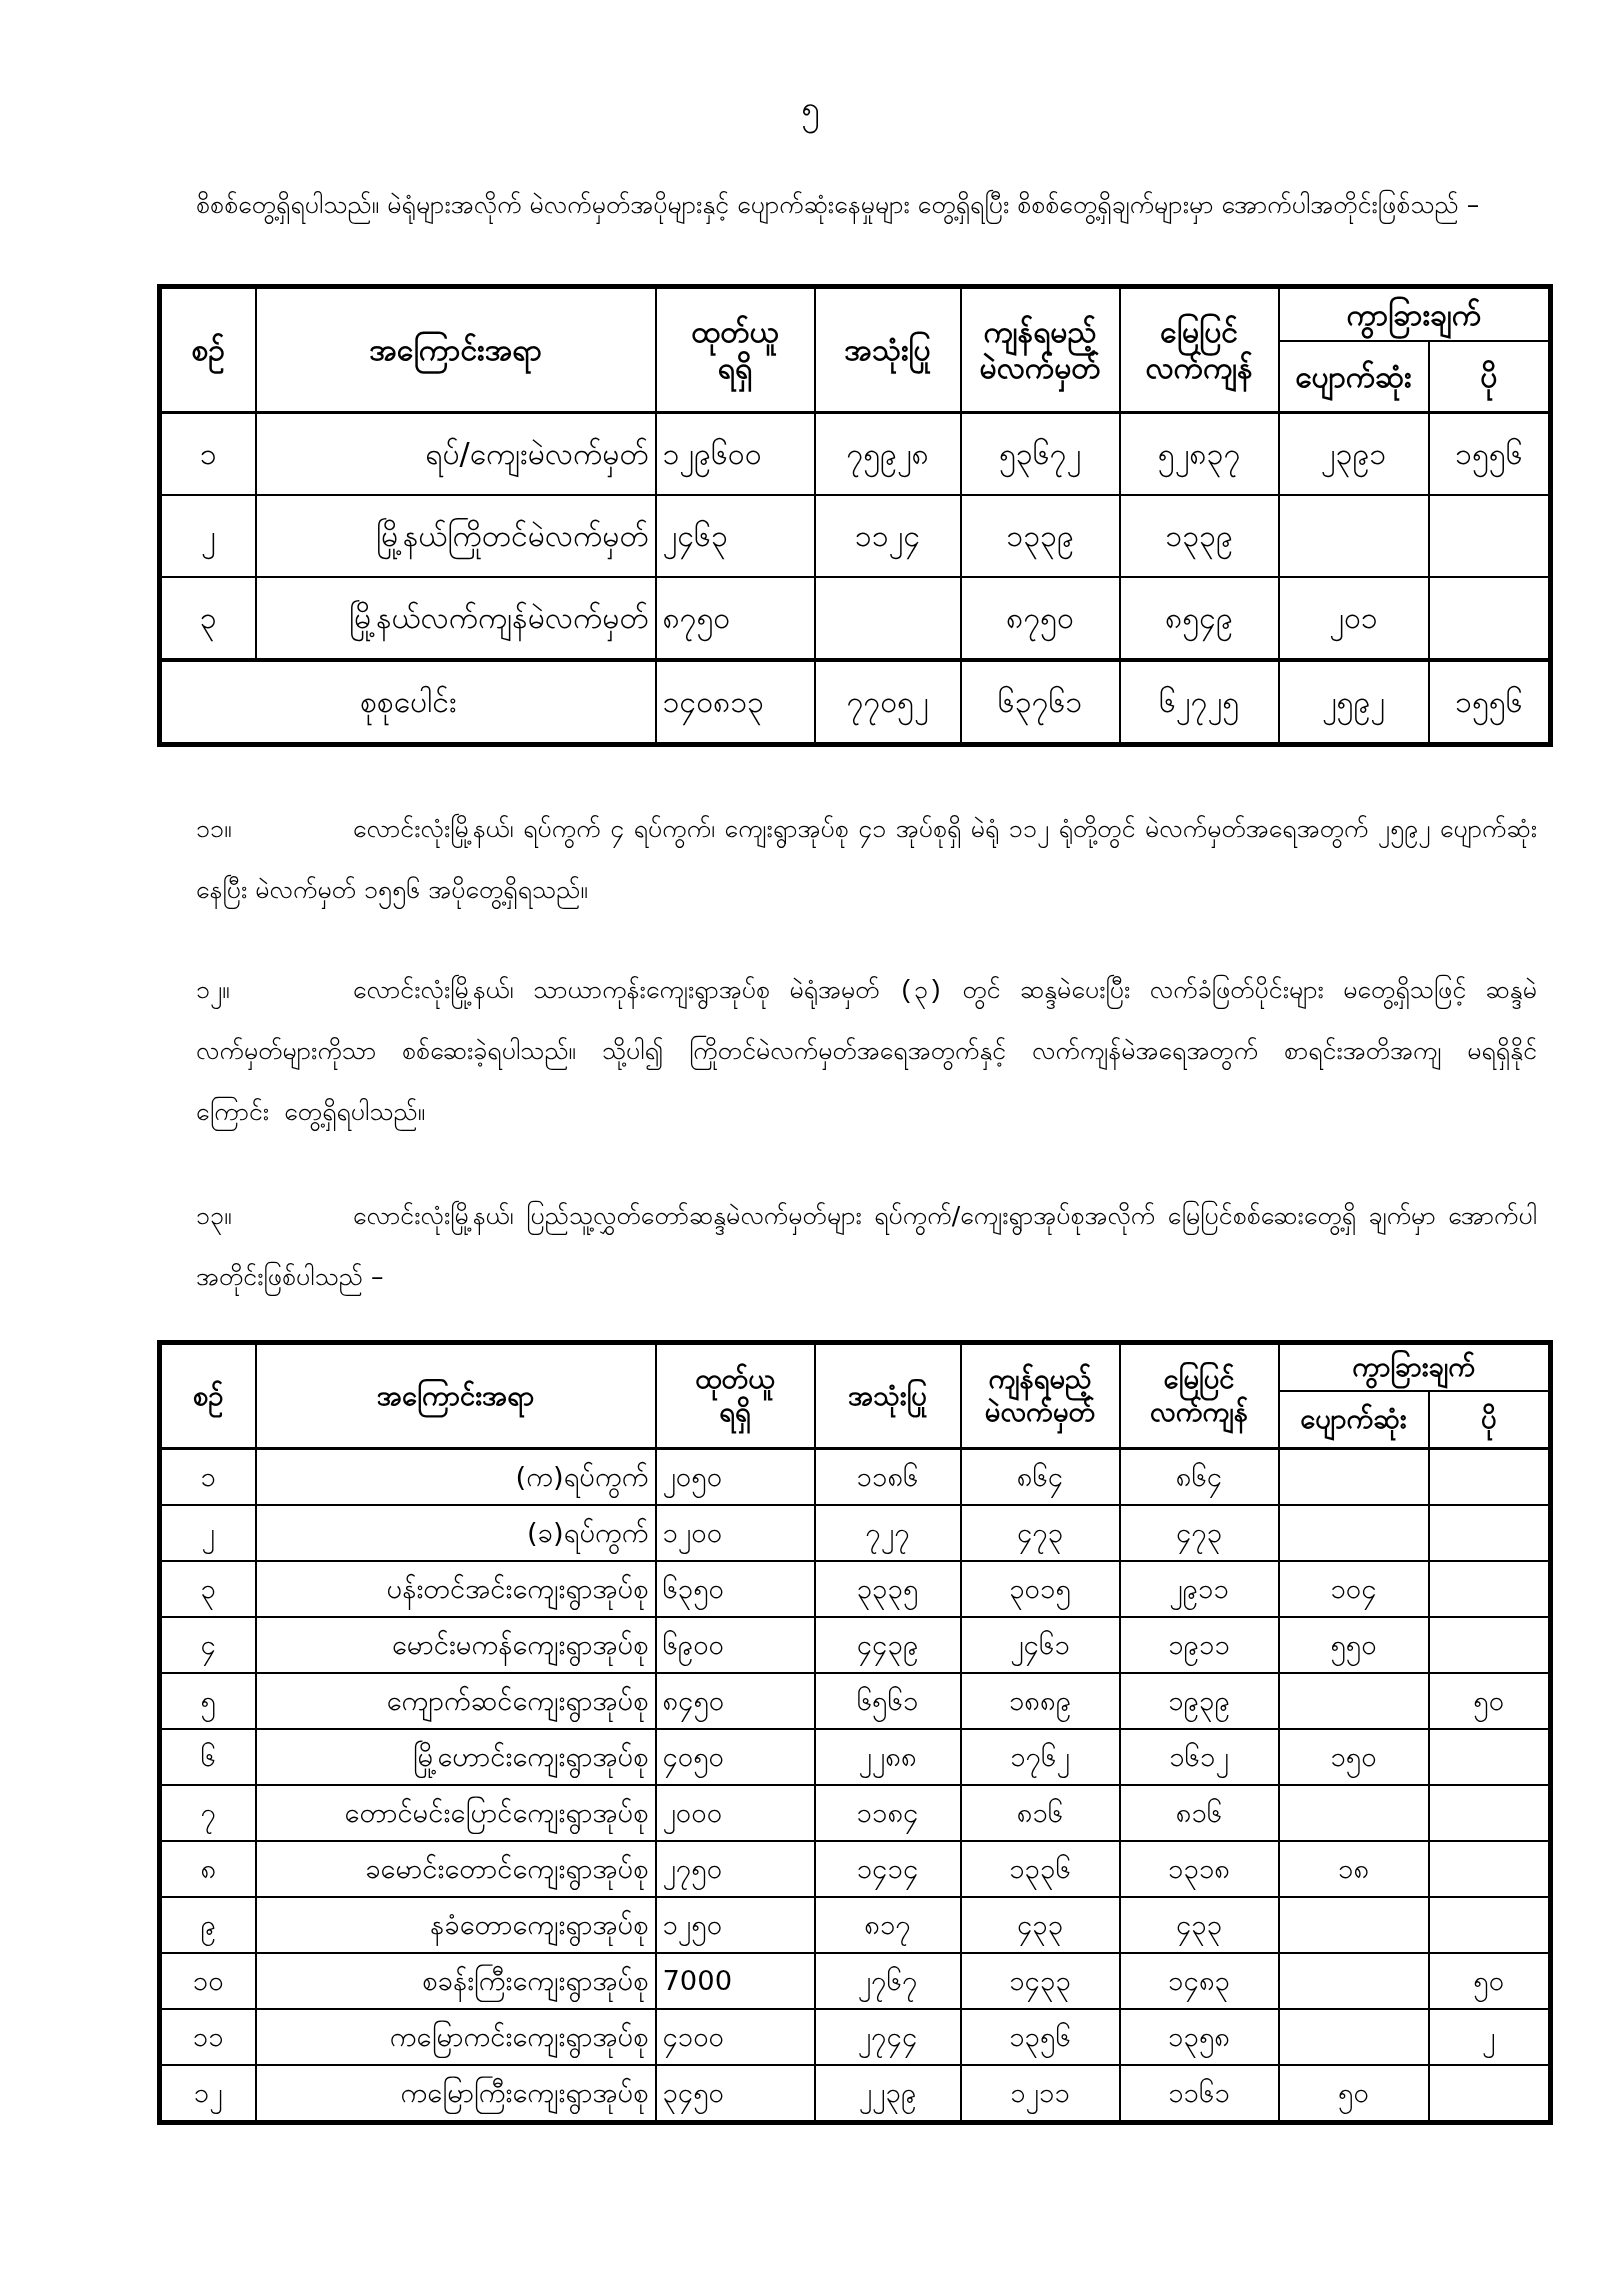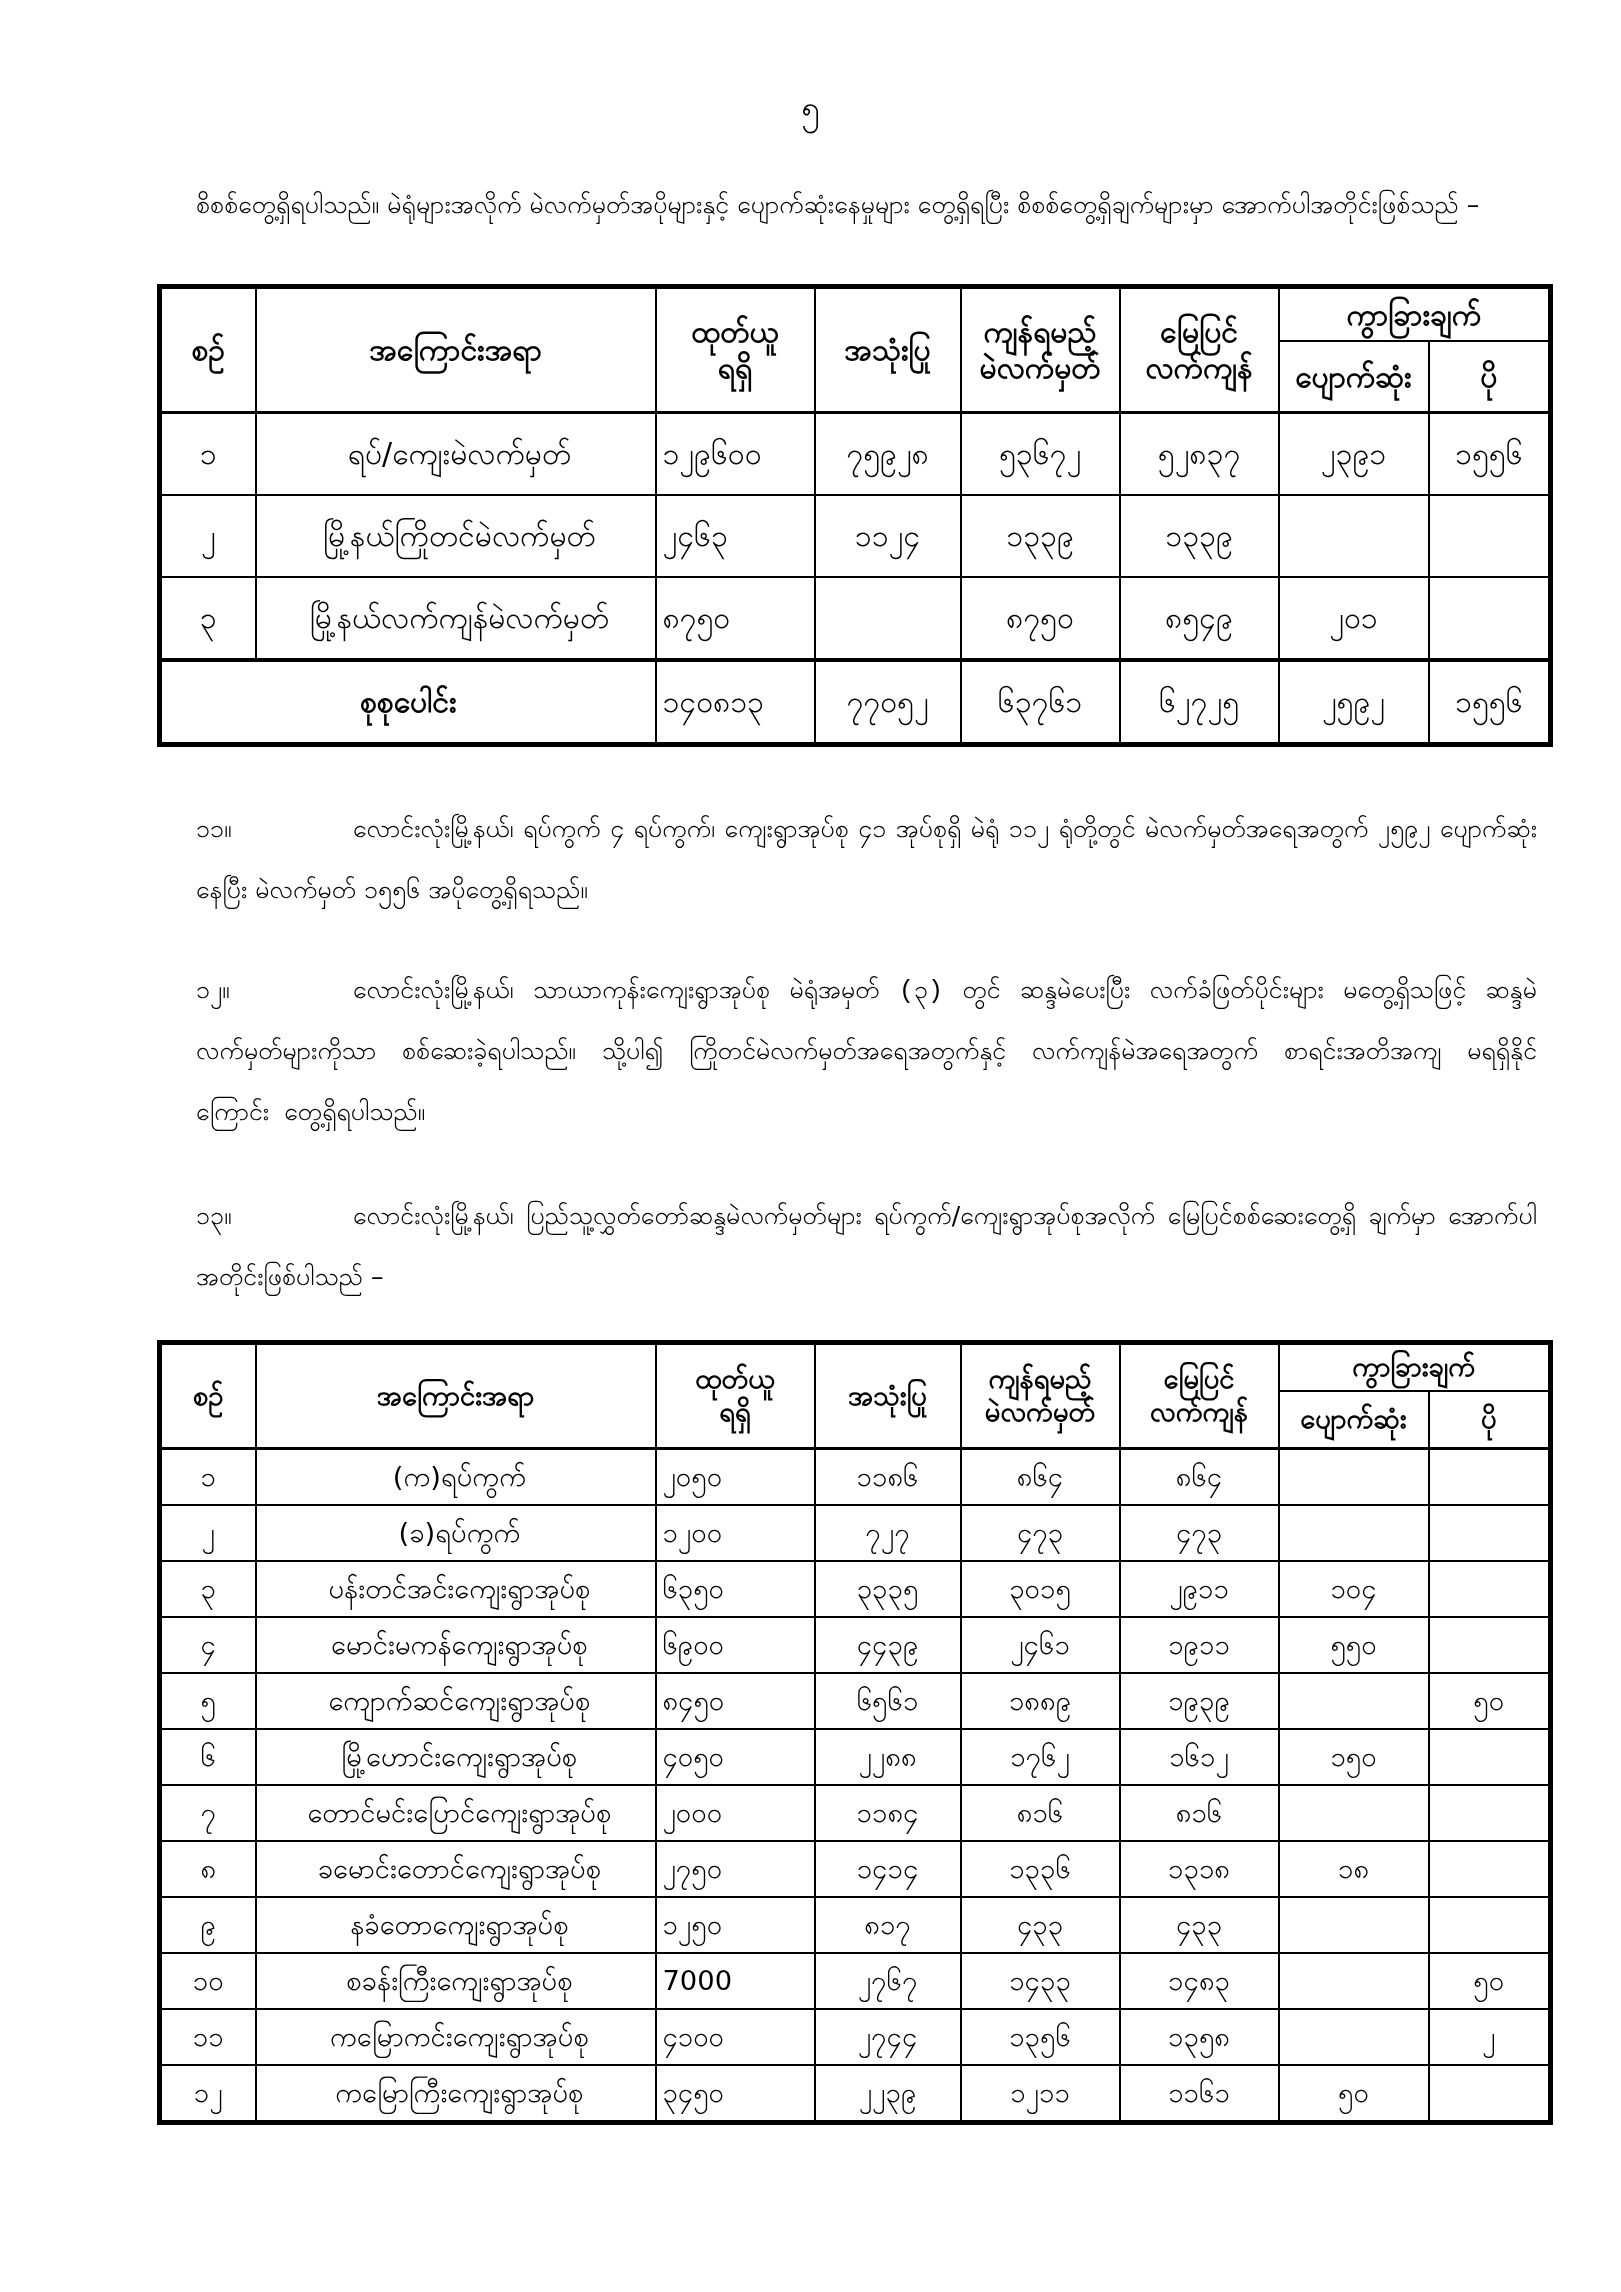--- a/index.html
+++ b/index.html
@@ -43,23 +43,23 @@
     border:2.9px solid #000;
     text-align:center;
     vertical-align:middle;
     padding:0 5.9px;
     overflow:hidden;
     line-height:1.2;
   }
   .doc-table thead th{font-weight:bold;}
   .doc-table tbody tr:first-child td{border-top-width:3.9px;}
   .doc-table tr.total-row td{border-top-width:4.9px;height:82px;}
-  .doc-table td.c-sub{text-align:center;padding-left:13.7px;white-space:nowrap;}
+  .doc-table td.c-sub{text-align:right;padding-left:13.7px;white-space:nowrap;}
   .doc-table td.c-issued{text-align:left;padding-right:25.5px;}
-  .doc-table td.c-total-label{font-weight:bold;}
+  .doc-table td.c-total-label{font-weight:normal;}
 
   #table1{margin-top:49px;font-size:30px;}
   #table1 thead tr.h1 th{height:51px;}
   #table1 thead tr.h2 th{height:69px;}
   #table1 tbody td{height:80px;}
 
   #table2{margin-top:33px;font-size:27.4px;}
   #table2 thead tr.h1 th{height:45px;}
   #table2 thead tr.h2 th{height:55px;}
   #table2 tbody td{height:54px;}

